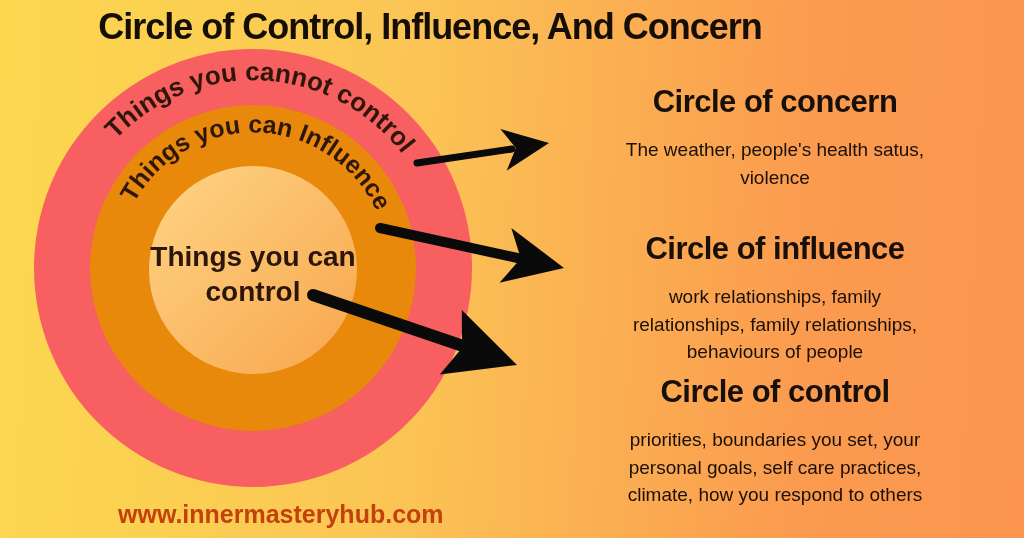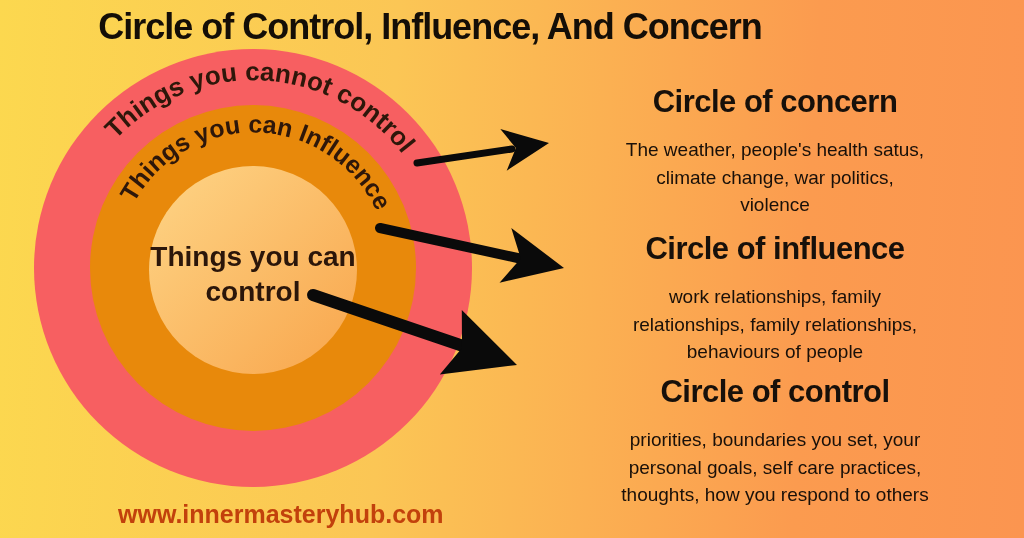--- a/index.html
+++ b/index.html
@@ -77,40 +77,39 @@
       <polygon points="517,365 439.8,374.5 462,348 461.8,310.1" fill="#0a0a0a"></polygon>
     </g>
   </svg>
 
   <div class="right-col">
 
     <section class="sec sec-concern">
       <h2>Circle of concern</h2>
       <p>
         <span>The weather, people's health satus,</span>
-        <span>climate change, war politics,</span>
         <span>violence</span>
       </p>
     </section>
 
     <section class="sec sec-influence">
       <h2>Circle of influence</h2>
       <p>
         <span>work relationships, family</span>
         <span>relationships, family relationships,</span>
         <span>behaviours of people</span>
       </p>
     </section>
 
     <section class="sec sec-control">
       <h2>Circle of control</h2>
       <p>
         <span>priorities, boundaries you set, your</span>
         <span>personal goals, self care practices,</span>
-        <span>thoughts, how you respond to others</span>
+        <span>climate, how you respond to others</span>
       </p>
     </section>
 
   </div>
 
   <div class="website">www.innermasteryhub.com</div>
 
 </div>
 
 </body></html>

